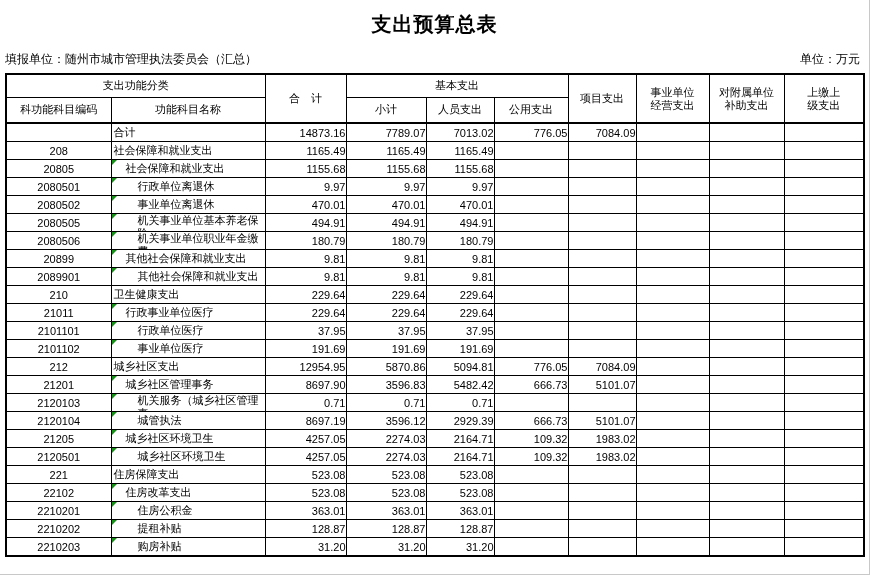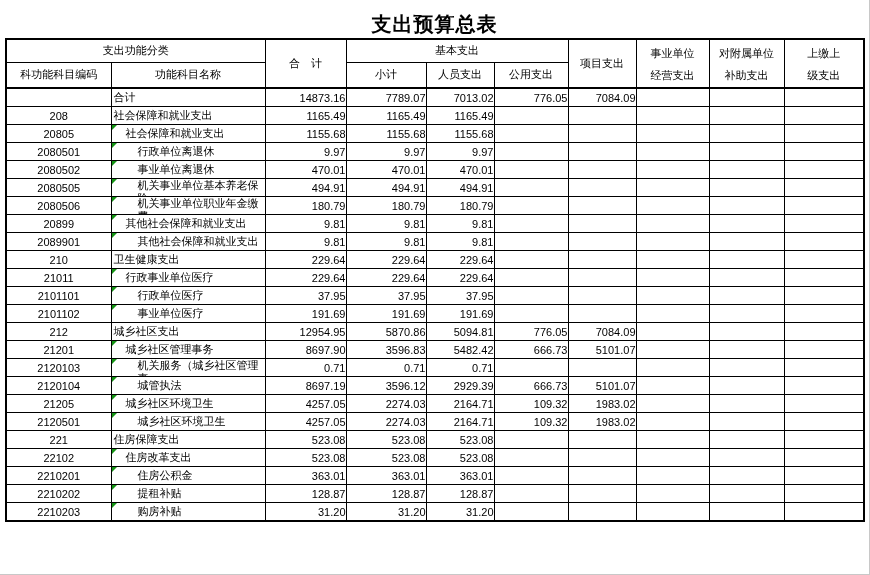--- a/index.html
+++ b/index.html
@@ -29,21 +29,21 @@
     border: 1px solid #000;
     font-size: 11px;
     overflow: hidden;
     padding: 0;
     vertical-align: middle;
   }
   thead td { text-align: center; }
   thead tr.h1 { height: 23px; }
   thead tr.h2 { height: 26px; padding-left: 7px; }
   thead tr.h2 td, thead td[rowspan] { border-bottom: 2px solid #000; }
-  .pre { white-space: pre-line; line-height: 22px; }
+  .pre { white-space: pre-line; line-height: 13px; }
   tbody tr { height: 18px; }
   td.code { text-align: center; padding-left: 3px; }
   td.name-cell { position: relative; }
   td.num { text-align: right; padding-right: 3px; }
   .tri {
     position: absolute; top: 0; left: 0;
     width: 0; height: 0;
     border-top: 5px solid var(--marker, #149414);
     border-right: 5px solid transparent;
   }
@@ -52,20 +52,24 @@
   .nm.wrap .l1, .nm.wrap .l2 { line-height: 13px; }
   .ind0 { padding-left: 2px; }
   .ind1 { padding-left: 14px; }
   .ind2 { padding-left: 26px; }
 </style>
 </head>
 <body>
 
 <div class="page">
   <div class="title">支出预算总表</div>
+  <div class="meta-row">
+    <span class="meta-left">填报单位：随州市城市管理执法委员会（汇总）</span>
+    <span class="meta-right">单位：万元</span>
+  </div>
 
   <table class="budget">
     <colgroup>
       <col style="width:105px">
         <col style="width:154px">
         <col style="width:81px">
         <col style="width:80px">
       <col style="width:68px">
         <col style="width:74px">
         <col style="width:68px">

